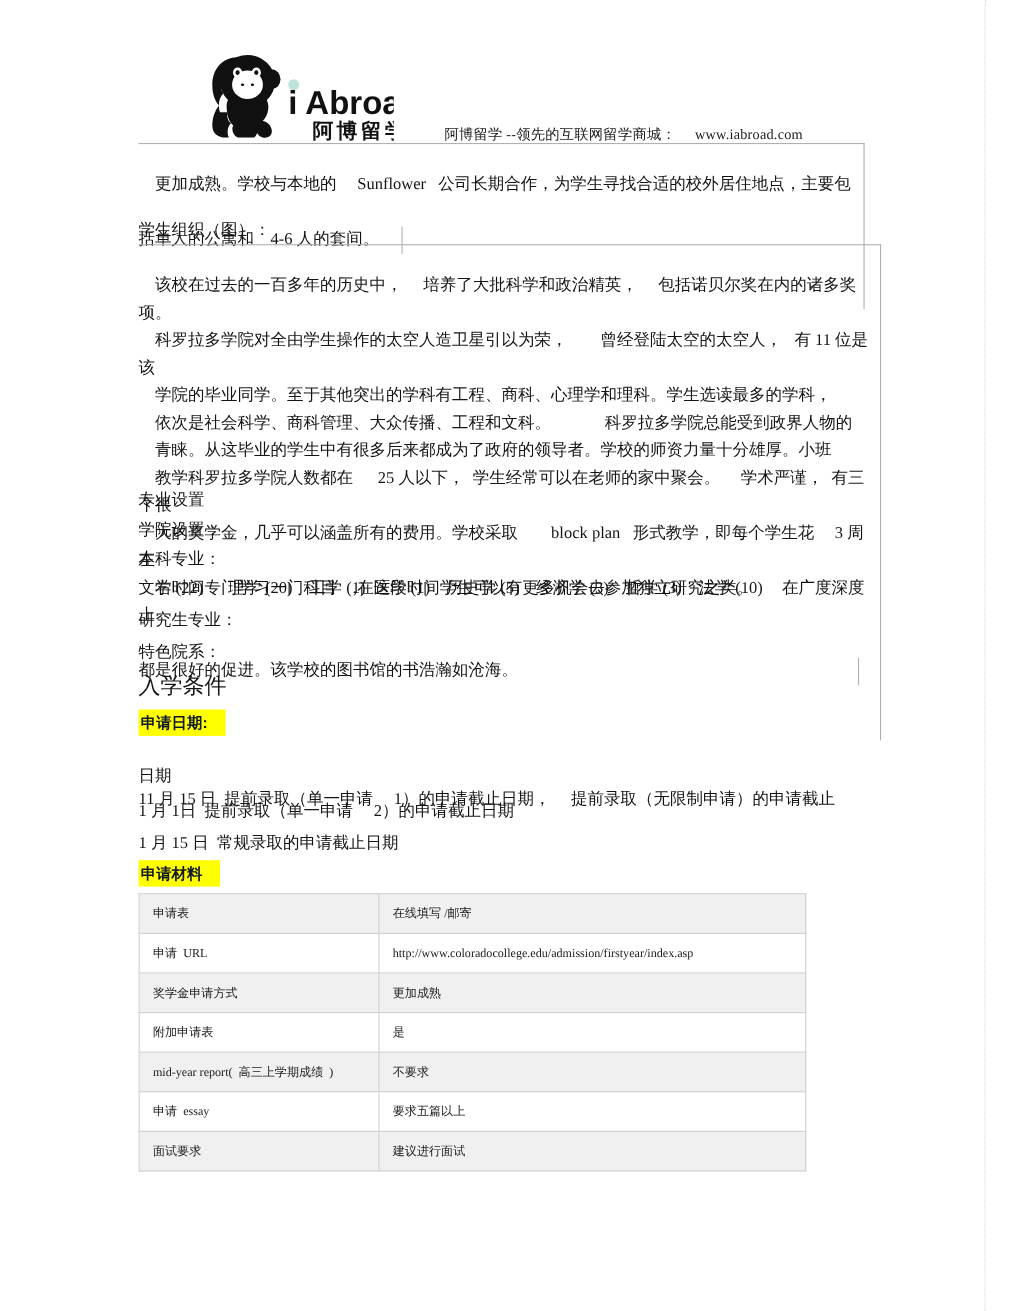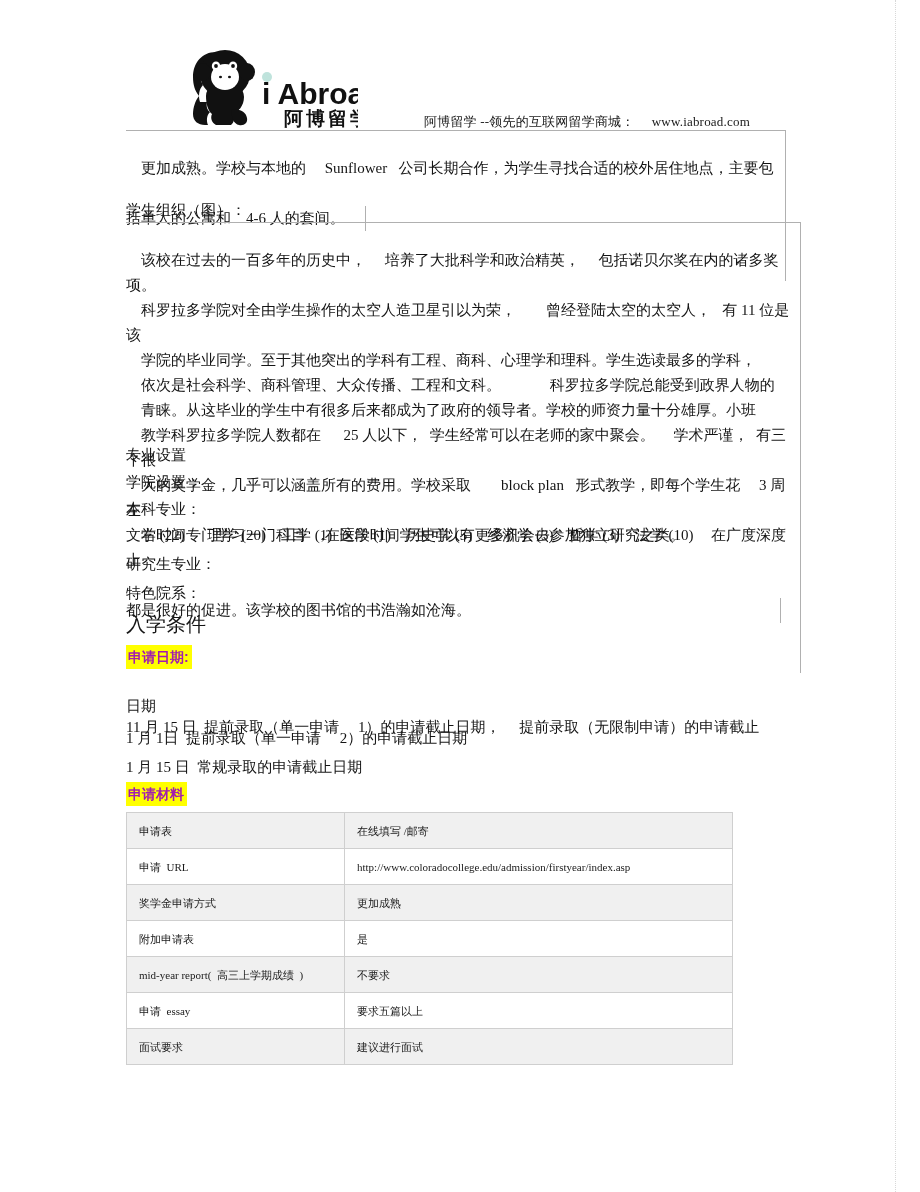--- a/index.html
+++ b/index.html
@@ -41,21 +41,20 @@
   }
   .logo svg { display: block; }
   .header-tagline {
     position: absolute;
     left: 404px; top: 113px;
     font-family: "Liberation Serif", "DejaVu Serif", serif;
     font-size: 13px;
     color: #1a1a1a;
     white-space: pre;
     letter-spacing: 0.2px;
-    margin-left: 20px;
   }
 
   
   .tbox {
     position: absolute;
     font-size: 15px;
     line-height: 25px;
     color: #141414;
     white-space: pre-wrap;
   }
@@ -112,22 +111,22 @@
     font-family: "Liberation Serif", "DejaVu Serif", serif;
     color: #141414;
   }
 
   .hl {
     position: absolute;
     background: #ffff00;
     font-size: 14px;
     line-height: 20px;
     font-weight: bold;
-    color: #a21caf;
-    padding: 2px 3px 2px 2px;
+    color: #0f172a;
+    padding: 2px 16px 2px 2px;
     font-family: "Liberation Sans", "DejaVu Sans", sans-serif;
   }
   .hl-dates { left: 126px; top: 645px; }
   .hl-mats  { left: 126px; top: 782px; }
 
   .date-line {
     position: absolute;
     left: 126px;
     font-size: 15px;
     line-height: 25px;

